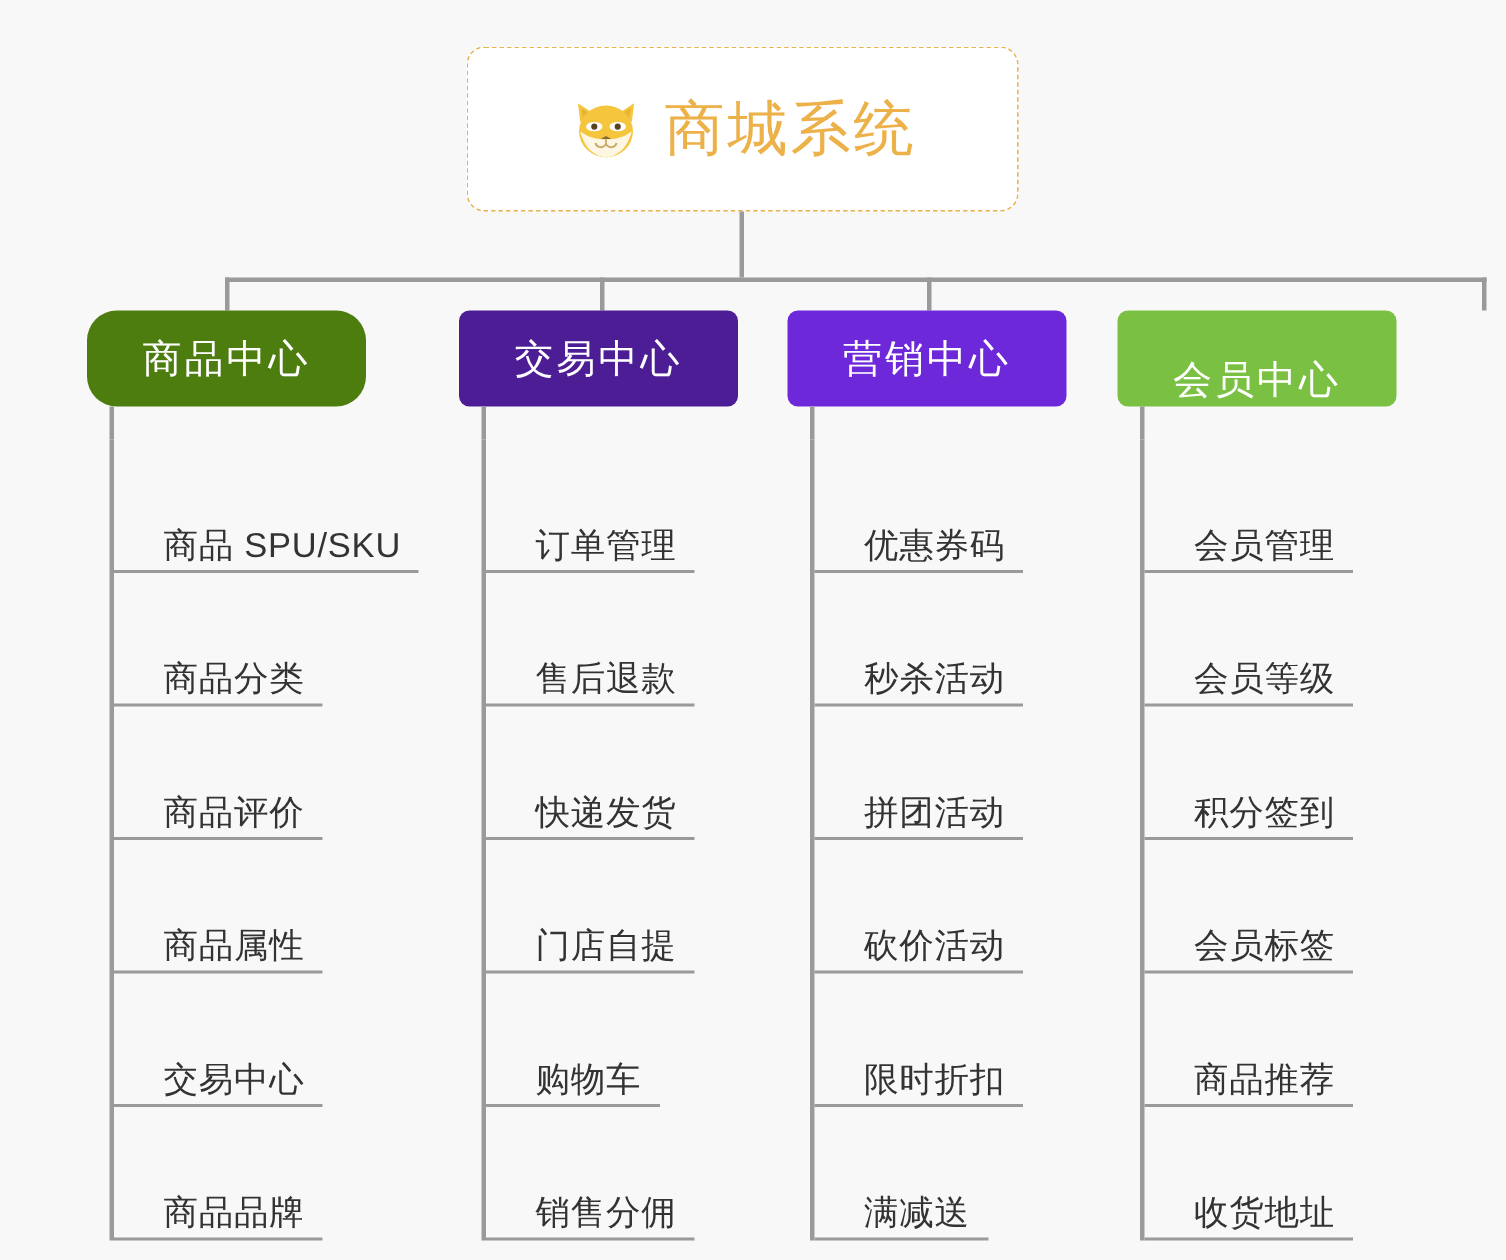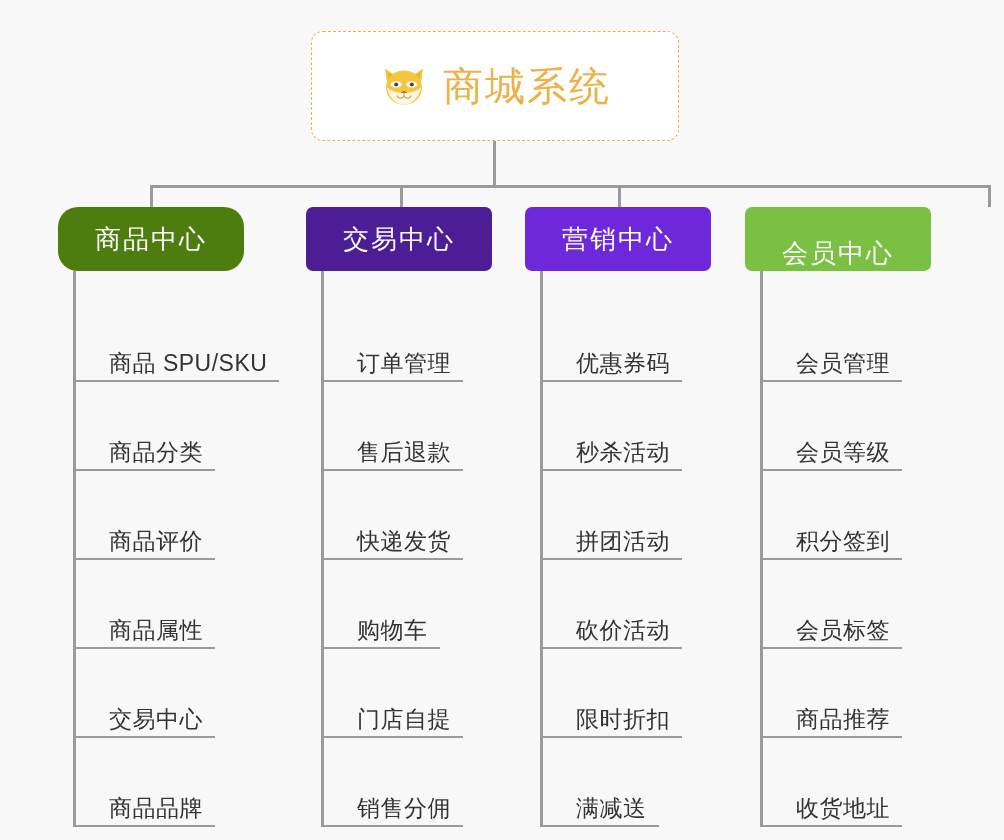--- a/index.html
+++ b/index.html
@@ -228,26 +228,26 @@
       </li>
       <li class="leaf-item">
         <span class="leaf-label">售后退款</span>
         <span class="leaf-rule" style="width: 139px;"></span>
       </li>
       <li class="leaf-item">
         <span class="leaf-label">快递发货</span>
         <span class="leaf-rule" style="width: 139px;"></span>
       </li>
       <li class="leaf-item">
+        <span class="leaf-label">门店自提</span>
+        <span class="leaf-rule" style="width: 139px;"></span>
+      </li>
+      <li class="leaf-item">
         <span class="leaf-label">购物车</span>
         <span class="leaf-rule" style="width: 116px;"></span>
-      </li>
-      <li class="leaf-item">
-        <span class="leaf-label">门店自提</span>
-        <span class="leaf-rule" style="width: 139px;"></span>
       </li>
       <li class="leaf-item">
         <span class="leaf-label">销售分佣</span>
         <span class="leaf-rule" style="width: 139px;"></span>
       </li>
     </ul>
   </div>
 
   <div class="column col-3">
     <div class="cat-header c-orange">

